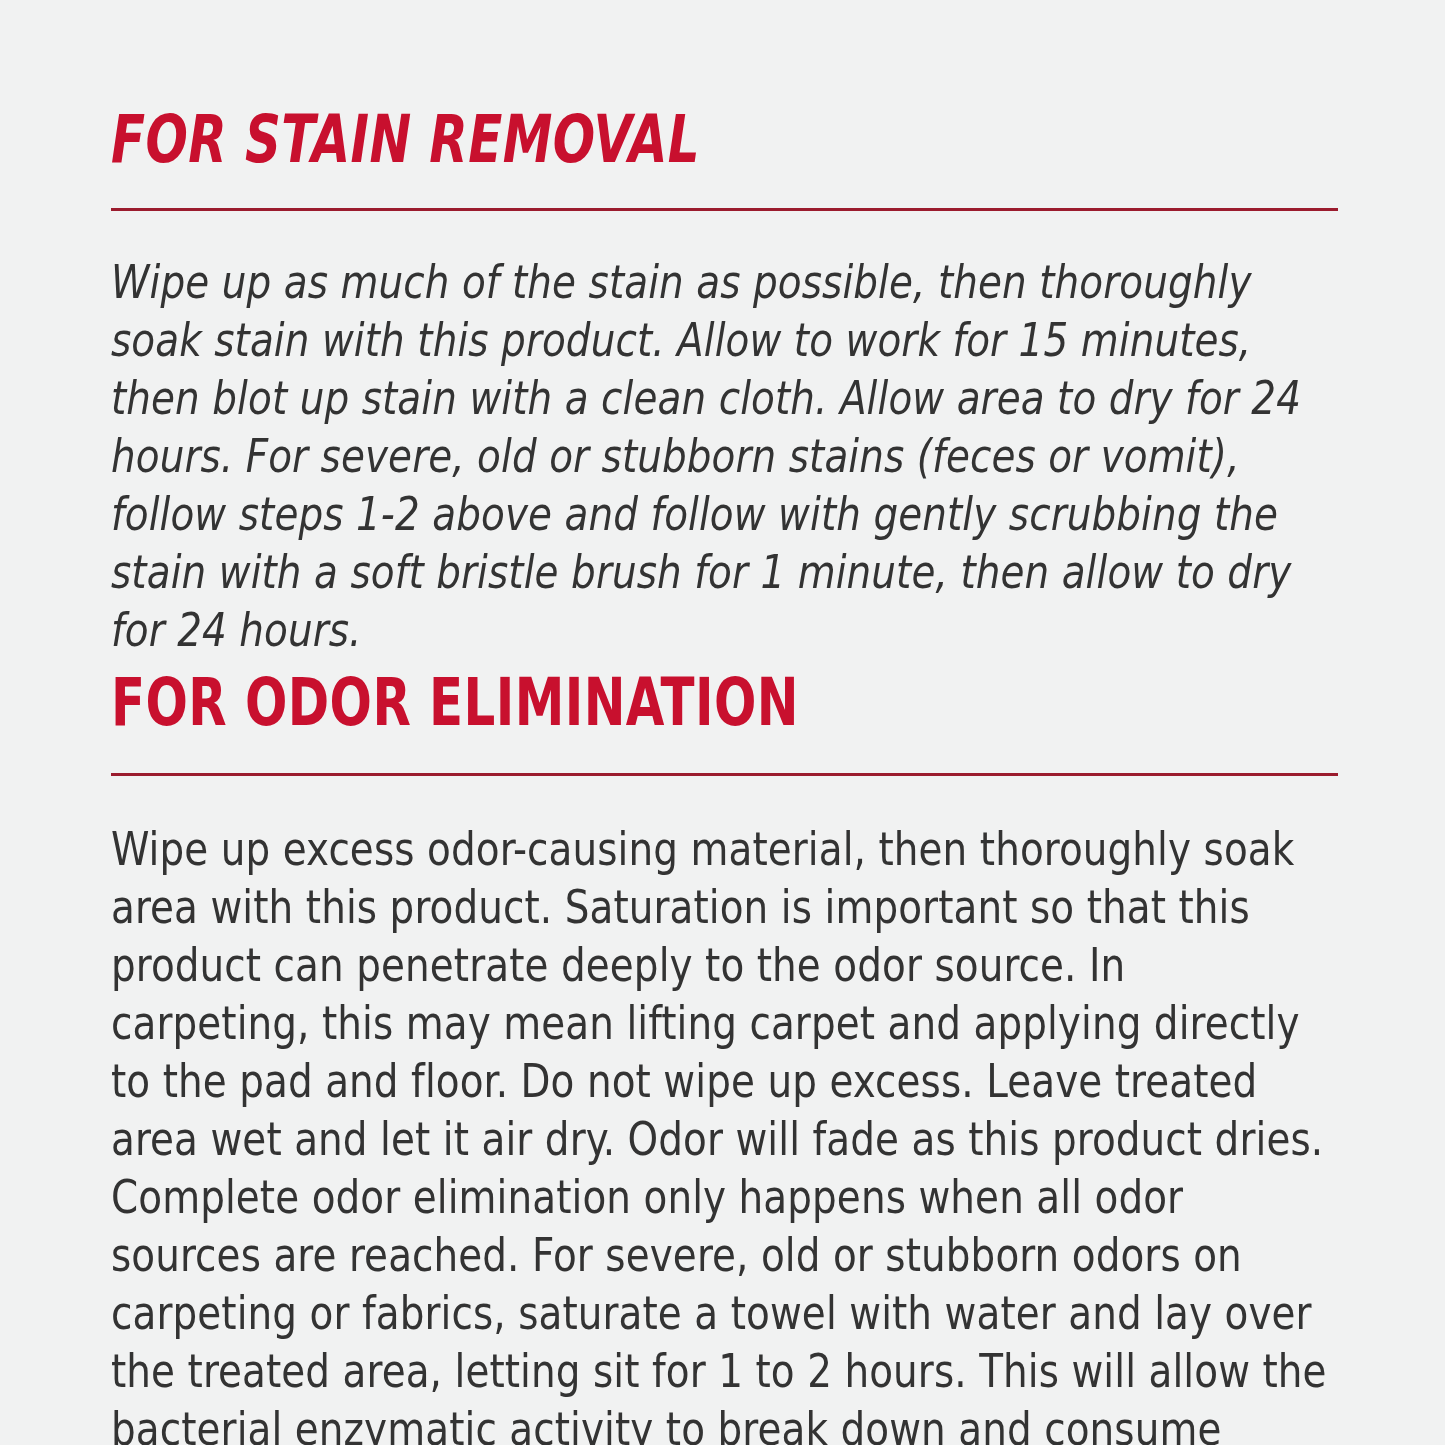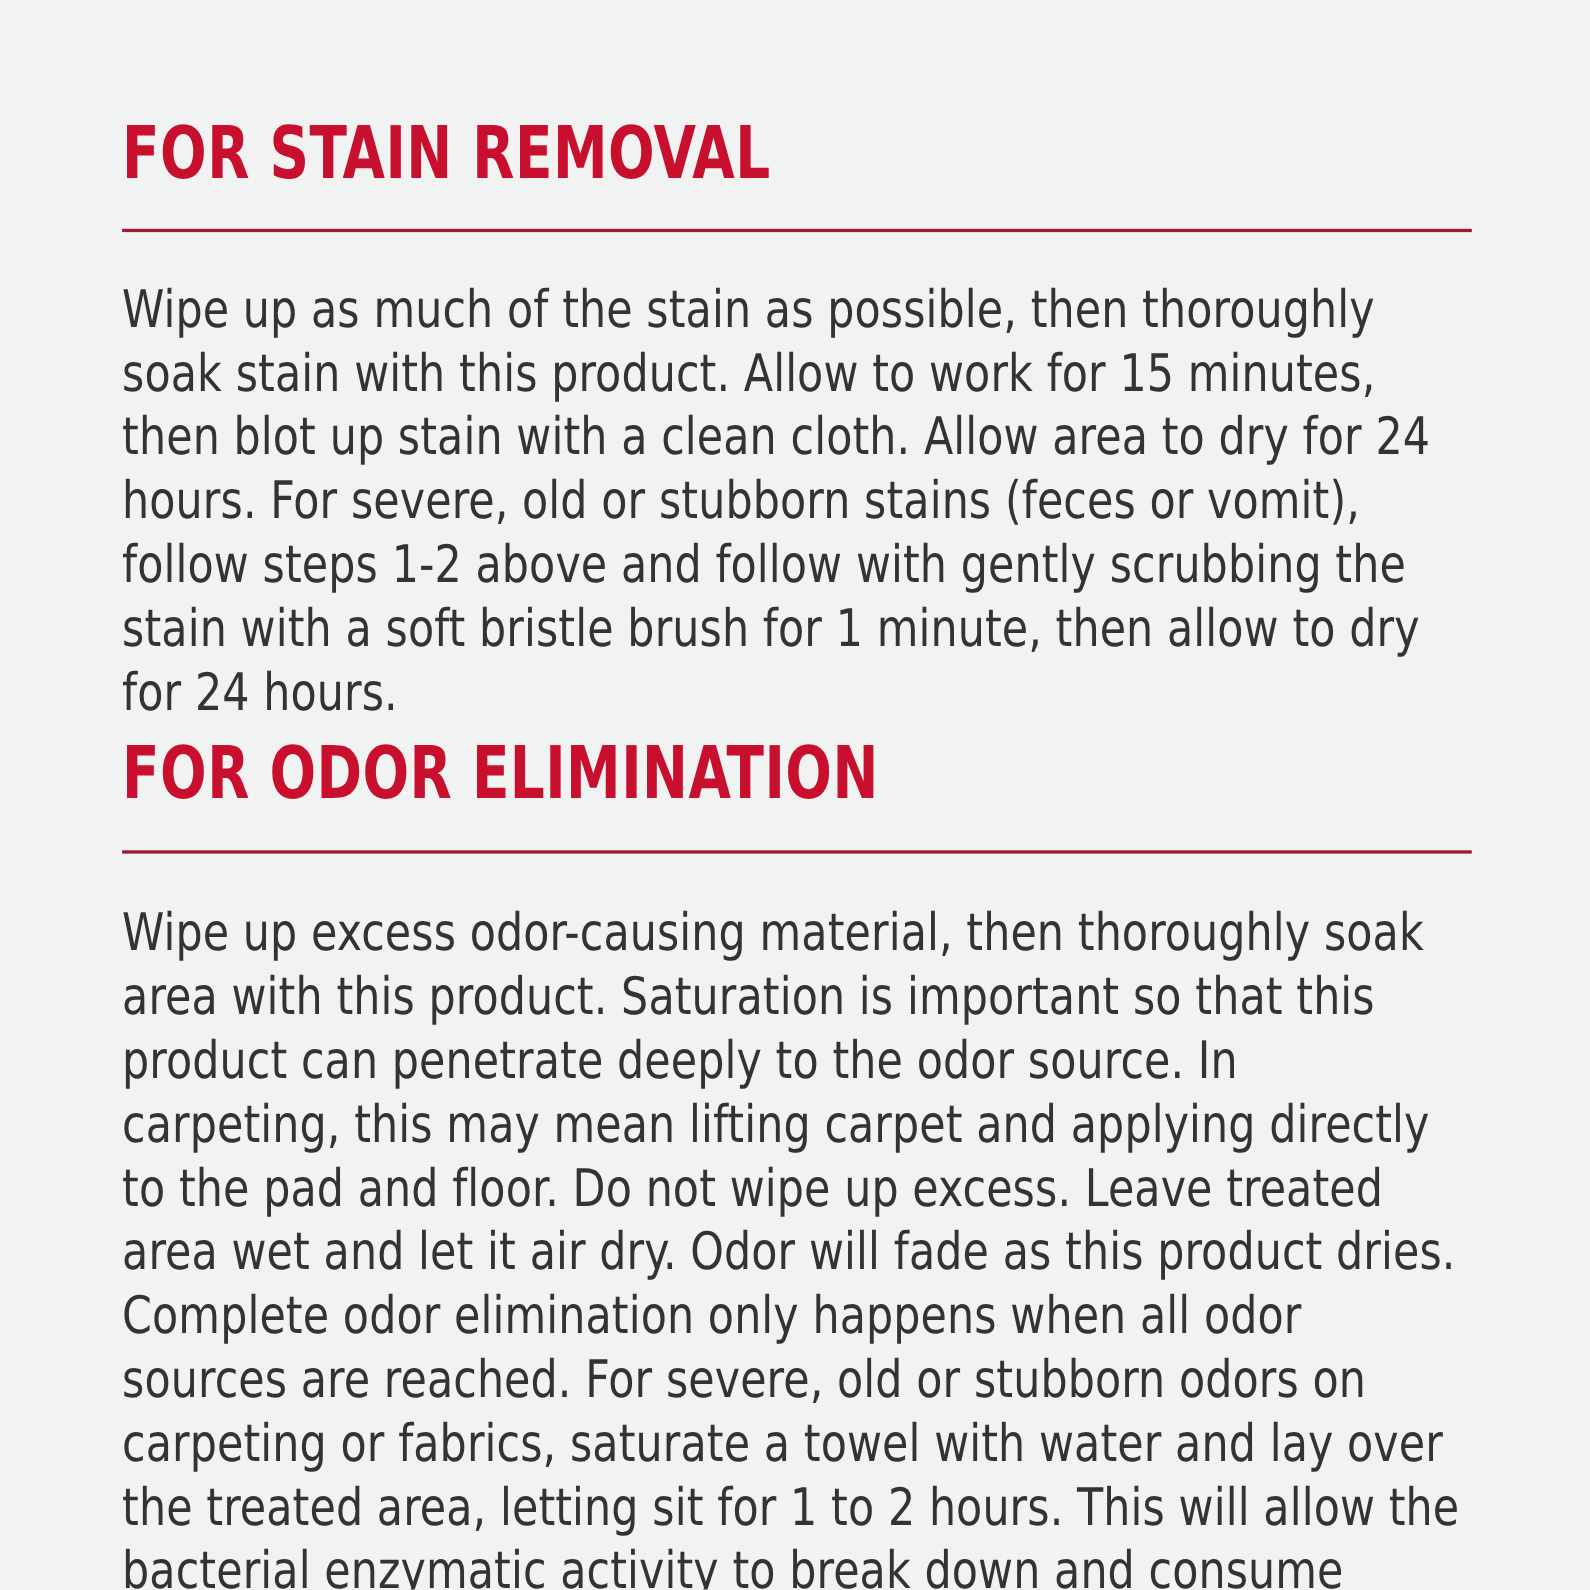--- a/index.html
+++ b/index.html
@@ -28,21 +28,21 @@
     top: 0;
     width: 1228px;
   }
 
   
   .section {
     position: absolute;
     left: 0;
     width: 1228px;
   }
-  .section-stain { top: 104px; }
+  .section-stain { top: 104px; font-style: italic; }
   .section-odor  { top: 667px; }
 
   
   .section-heading {
     display: block;
     margin: 0;
     padding: 0;
     color: #c8102e;
     font-family: "Liberation Sans Narrow", "DejaVu Sans Condensed", "Liberation Sans", sans-serif;
     font-size: 66px;

